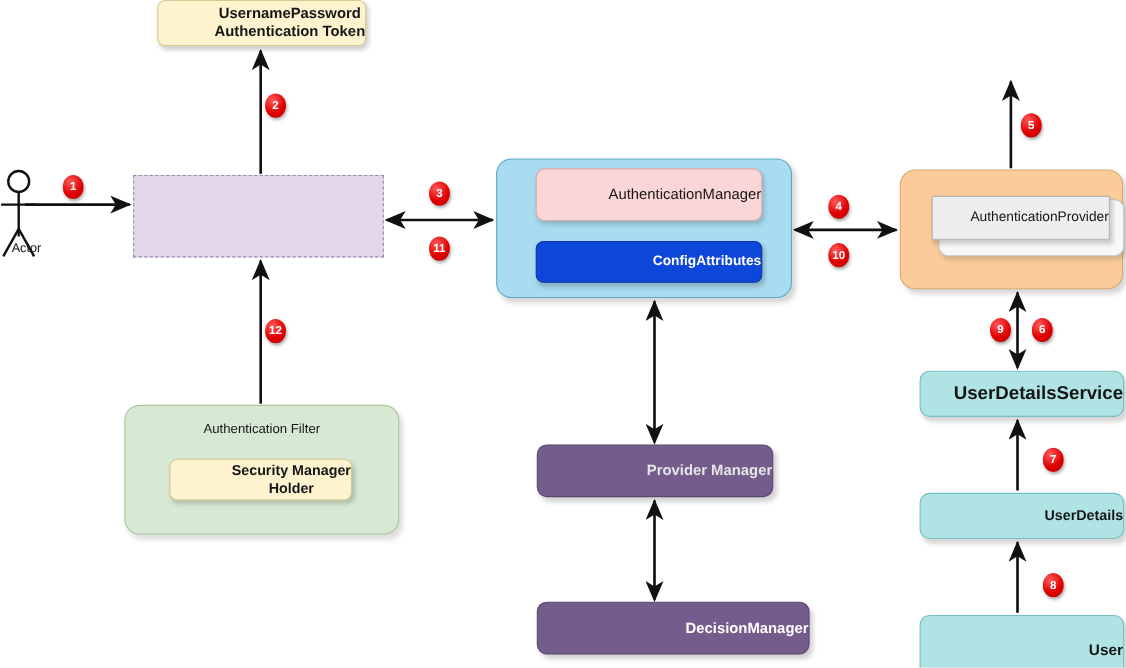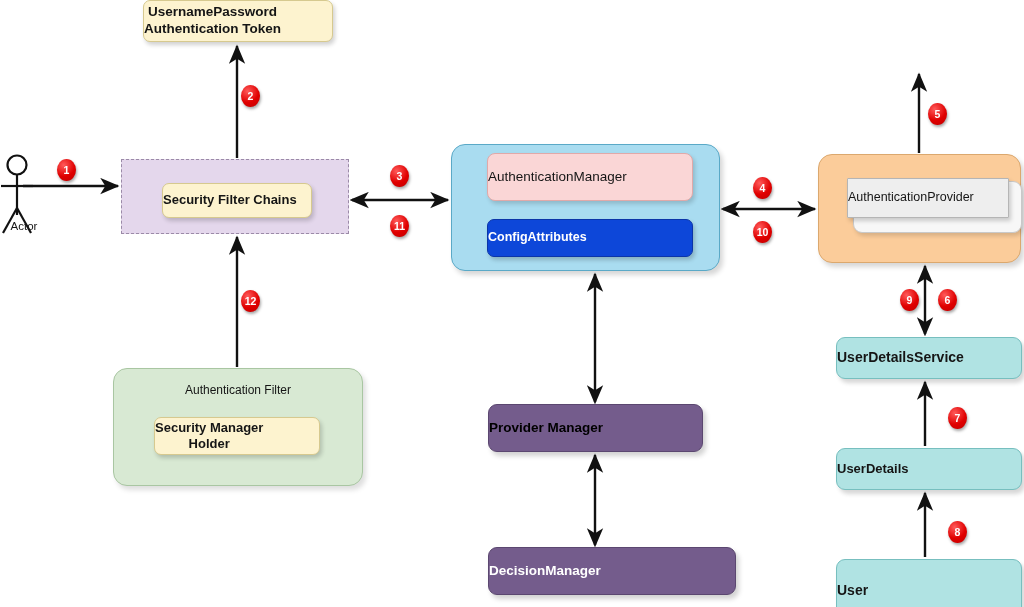--- a/index.html
+++ b/index.html
@@ -16,21 +16,21 @@
     width: 1024px;
     height: 607px;
     background: #ffffff;
     overflow: hidden;
   }
   .node {
     position: absolute;
     box-sizing: border-box;
     display: flex;
     align-items: center;
-    justify-content: flex-start;
+    justify-content: flex-end;
     text-align: center;
     line-height: 1.25;
   }
 
   
 
   .n-token {
     left: 143px; top: 0px; width: 190px; height: 42px;
     background: #fdf3cf;
     border: 1px solid #d6c98f;
@@ -110,21 +110,21 @@
     box-shadow: 2px 3px 4px rgba(0,0,0,0.2);
   }
 
   .n-pm {
     left: 488px; top: 404px; width: 215px; height: 48px;
     background: #745c8c;
     border: 1px solid #5b4770;
     border-radius: 9px;
     font-size: 13.5px;
     font-weight: bold;
-    color: #000000;
+    color: #e5e5e5;
     box-shadow: 3px 4px 5px rgba(0,0,0,0.18);
   }
   .n-dm {
     left: 488px; top: 547px; width: 248px; height: 48px;
     background: #745c8c;
     border: 1px solid #5b4770;
     border-radius: 9px;
     font-size: 13.5px;
     font-weight: bold;
     color: #ffffff;
@@ -165,21 +165,21 @@
     font-weight: normal;
     color: #151515;
     box-shadow: 2px 3px 4px rgba(0,0,0,0.18);
   }
 
   .n-uds {
     left: 836px; top: 337px; width: 186px; height: 42px;
     background: #b0e3e3;
     border: 1px solid #77bfbf;
     border-radius: 9px;
-    font-size: 14px;
+    font-size: 17px;
     font-weight: bold;
     color: #151515;
     box-shadow: 3px 4px 4px rgba(0,0,0,0.16);
   }
   .n-ud {
     left: 836px; top: 448px; width: 186px; height: 42px;
     background: #b0e3e3;
     border: 1px solid #77bfbf;
     border-radius: 9px;
     font-size: 13px;
@@ -290,21 +290,20 @@
   <div class="actor-label">Actor</div>
 
   <div class="node n-token">
     <div>
       <div>UsernamePassword</div>
       <div>Authentication Token</div>
     </div>
   </div>
 
   <div class="node n-sfc-outer"></div>
-  <div class="node n-sfc-inner">Security Filter Chains</div>
 
   <div class="node n-authfilter-outer">Authentication Filter</div>
   <div class="node n-sch-inner">
     <div>
       <div>Security Manager</div>
       <div>Holder</div>
     </div>
   </div>
 
   <div class="node n-am-outer"></div>

